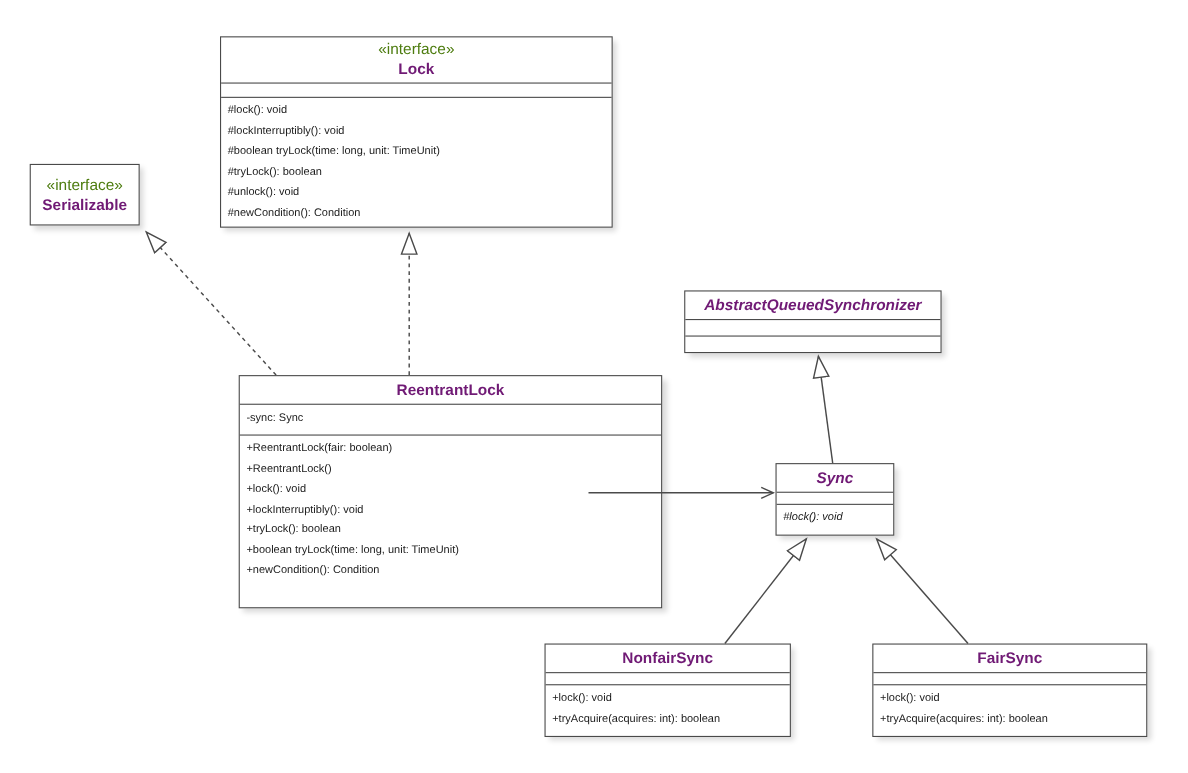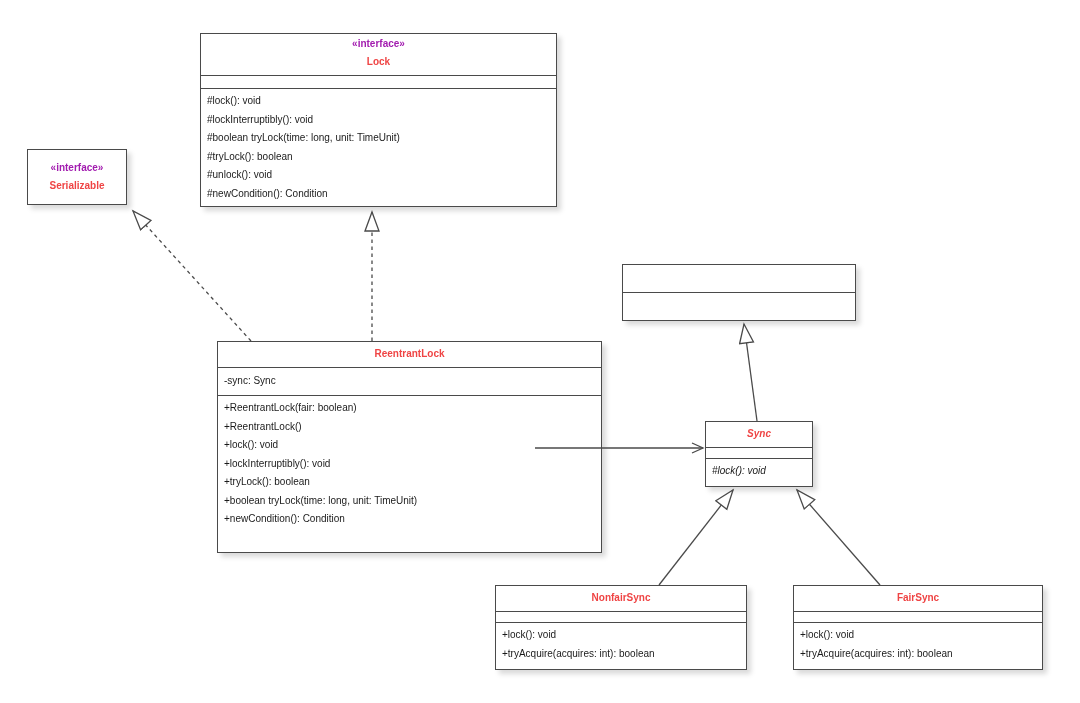--- a/index.html
+++ b/index.html
@@ -28,22 +28,22 @@
     display: flex;
     flex-direction: column;
     z-index: 2;
   }
   .comp { box-sizing: border-box; }
   .comp + .comp { border-top: 1.5px solid #4a4a4a; }
   .comp.title {
     text-align: center;
     padding: 2px 4px 3px 4px;
   }
-  .stereotype { font-size: 10px; line-height: 16px; color: #a21caf; font-weight: bold; }
-  .cls-name { font-size: 10px; line-height: 20px; font-weight: bold; color: #ef4444; }
+  .stereotype { font-size: 14px; line-height: 16px; color: #4d7c0f; }
+  .cls-name { font-size: 14px; line-height: 20px; font-weight: bold; color: #701a75; }
   .abstract .cls-name { font-style: italic; }
   .comp.members {
     flex: 1 1 auto;
     padding: 3px 6px 2px 6px;
     font-size: 10px;
     line-height: 18.5px;
     text-align: left;
     overflow: hidden;
   }
   .member { white-space: nowrap; }
@@ -54,21 +54,21 @@
   #cls-lock          { left: 200px; top: 33px;  width: 357px; height: 174px; }
   #cls-lock .empty   { height: 13px; }
   #cls-serializable  { left: 27px;  top: 149px; width: 100px; height: 56px; justify-content: center; }
   #cls-serializable .title { padding-top: 4px; }
   #cls-reentrantlock { left: 217px; top: 341px; width: 385px; height: 212px; }
   #cls-reentrantlock .attrs { flex: 0 0 auto; height: 28px; padding-top: 4px; }
   #cls-aqs           { left: 622px; top: 264px; width: 234px; height: 57px; }
   #cls-aqs .empty    { flex: 1 1 auto; height: auto; }
   #cls-sync          { left: 705px; top: 421px; width: 108px; height: 66px; }
   #cls-sync .empty   { height: 11px; }
-  #cls-nonfairsync   { left: 495px; top: 585px; width: 252px; height: 85px; }
+  #cls-nonfairsync   { left: 495px; top: 585px; width: 224px; height: 85px; }
   #cls-nonfairsync .empty { height: 11px; }
   #cls-fairsync      { left: 793px; top: 585px; width: 250px; height: 85px; }
   #cls-fairsync .empty { height: 11px; }
 </style>
 </head>
 <body>
 
 <div class="canvas">
 
   <svg class="edges" width="1080" height="703" viewBox="0 0 1080 703" xmlns="http://www.w3.org/2000/svg">
@@ -123,20 +123,23 @@
         <div class="member">+ReentrantLock()</div>
         <div class="member">+lock(): void</div>
         <div class="member">+lockInterruptibly(): void</div>
         <div class="member">+tryLock(): boolean</div>
         <div class="member">+boolean tryLock(time: long, unit: TimeUnit)</div>
         <div class="member">+newCondition(): Condition</div>
       </div>
   </div>
 
   <div class="uml-class abstract" id="cls-aqs">
+    <div class="comp title">
+      <div class="cls-name">AbstractQueuedSynchronizer</div>
+    </div>
     <div class="comp empty"></div>
     <div class="comp empty"></div>
   </div>
 
   <div class="uml-class abstract" id="cls-sync">
     <div class="comp title">
       <div class="cls-name">Sync</div>
     </div>
     <div class="comp empty"></div>
     <div class="comp members italic-members">

